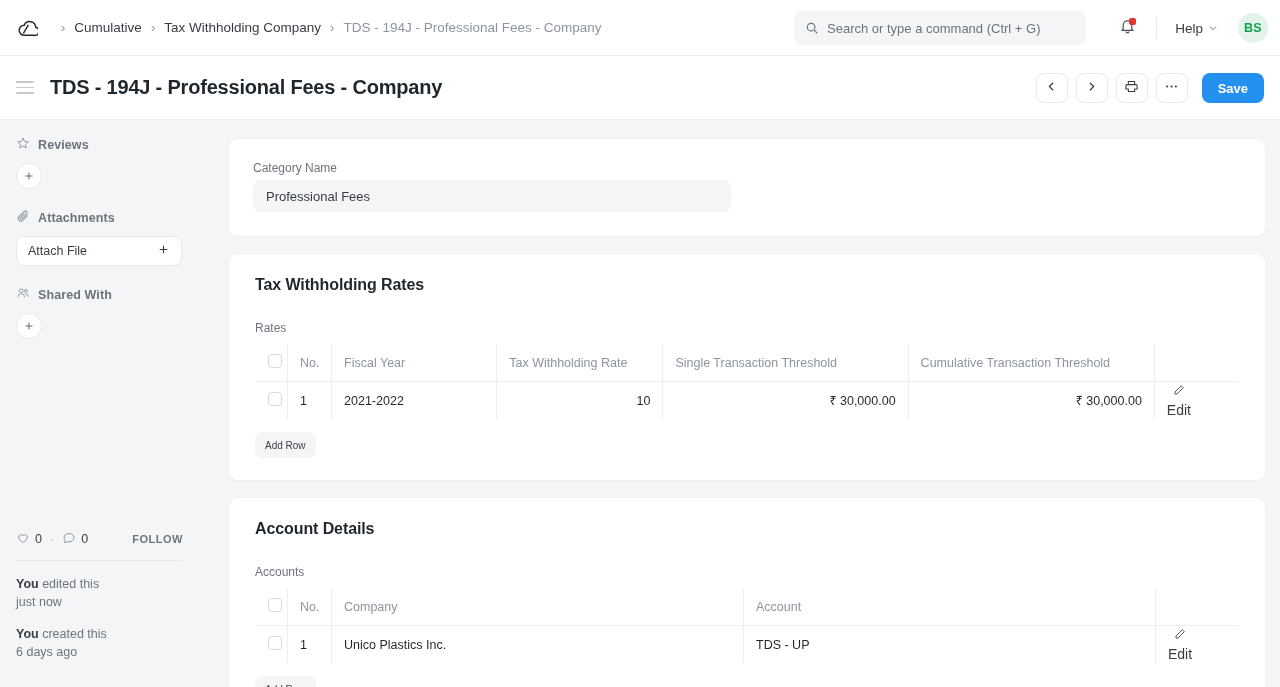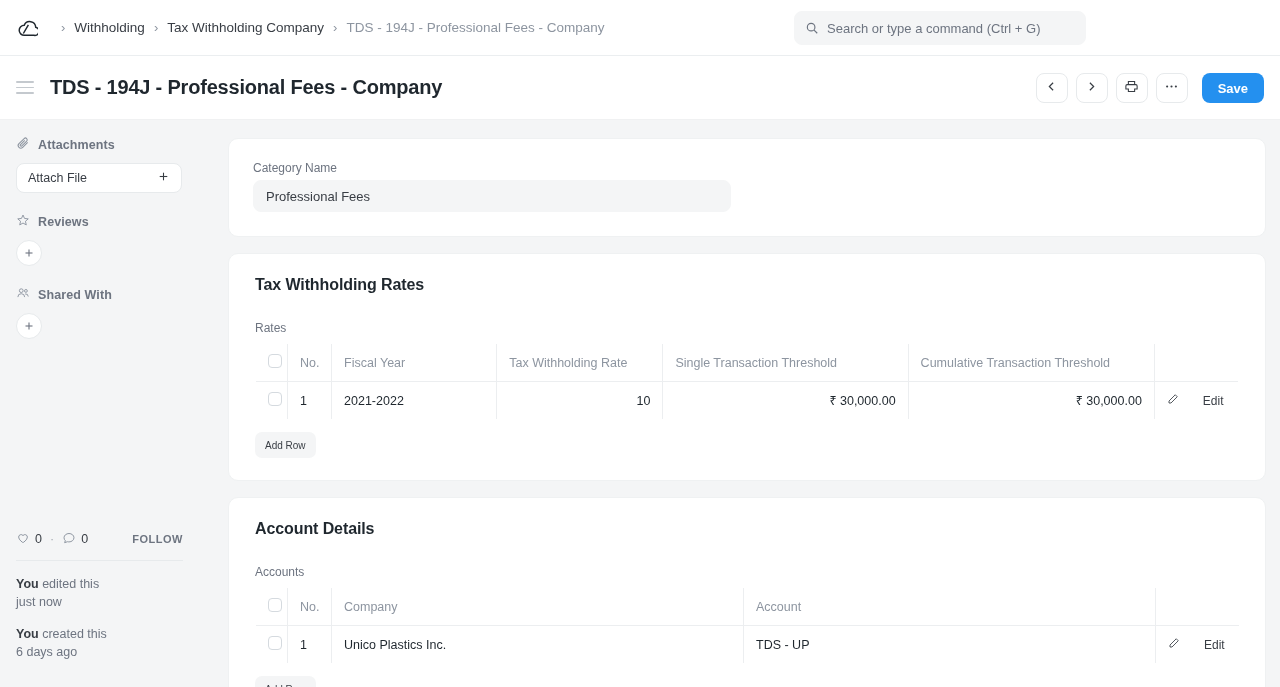--- a/index.html
+++ b/index.html
@@ -242,22 +242,22 @@
   .col-no { width: 44px; text-align: left; }
   .col-edit { width: 84px; text-align: left; }
   .num { text-align: right; }
   .bold-cell { font-weight: 700; }
   .chk {
     width: 14px; height: 14px;
     border: 1px solid #d5dadf; border-radius: 4px;
     background: #ffffff; display: inline-block; cursor: pointer;
   }
   .edit-link {
-    display: inline-flex; align-items: center; gap: 24px;
-    font-size: 12px; color: #383d44; cursor: pointer;
+    display: inline-flex; align-items: center; gap: 3px;
+    font-size: 14px; color: #383d44; cursor: pointer; flex-direction: column;
   }
   .add-row-btn {
     margin-top: 12px;
     height: 26px; padding: 0 10px;
     background: #f4f5f6; border: none; border-radius: 7px;
     font-size: 10px; color: #383d44; cursor: pointer;
     font-family: "Liberation Sans", sans-serif;
   }
   .muted-icon { color: #8d95a0; display: inline-flex; }
 </style>
@@ -267,37 +267,58 @@
 <div class="navbar">
   <div class="logo">
     <svg width="22" height="22" viewBox="0 0 24 24" fill="none" stroke="#1f272e" stroke-width="1.6">
       <path d="M9 20a5.5 5.5 0 0 1 0-11 6.5 6.5 0 0 1 12.5 2.2A4.4 4.4 0 0 1 19.5 20z"></path>
       <line x1="13.5" y1="8.5" x2="8" y2="18"></line>
     </svg>
   </div>
 
   <div class="breadcrumb">
     <span class="crumb-sep">›</span>
-    <a class="crumb" href="#">Withholding</a>
+    <a class="crumb" href="#">Cumulative</a>
     <span class="crumb-sep">›</span>
     <a class="crumb" href="#">Tax Withholding Company</a>
     <span class="crumb-sep">›</span>
     <span class="crumb current">TDS - 194J - Professional Fees - Company</span>
   </div>
 
   <div class="search-wrap">
     <span class="muted-icon">
       <svg width="14" height="14" viewBox="0 0 24 24" fill="none" stroke="#6d7480" stroke-width="2">
         <circle cx="10.5" cy="10.5" r="6.5"></circle>
           <line x1="15.5" y1="15.5" x2="21" y2="21"></line>
       </svg>
     </span>
     <input class="search-input" type="text" placeholder="Search or type a command (Ctrl + G)" style="">
   </div>
 
+  <div class="nav-right">
+    <button class="bell-btn">
+      <span>
+        <svg width="17" height="17" viewBox="0 0 24 24" fill="none" stroke="#4a5159" stroke-width="1.7">
+          <path d="M18 15V10a6 6 0 0 0-12 0v5l-1.5 2.5h15z"></path>
+          <path d="M10 19a2 2 0 0 0 4 0"></path>
+        </svg>
+      </span>
+      <span class="bell-dot"></span>
+    </button>
+    <div class="nav-divider"></div>
+    <button class="help-btn">
+      <span>Help</span>
+      <span>
+        <svg width="10" height="10" viewBox="0 0 24 24" fill="none" stroke="#6d7480" stroke-width="2.4">
+          <polyline points="5,9 12,16 19,9"></polyline>
+        </svg>
+      </span>
+    </button>
+    <div class="avatar">BS</div>
+  </div>
 </div>
 
 <div class="page-head">
   <div class="sidebar-toggle">
     <span></span>
       <span></span>
       <span></span>
   </div>
   <div class="page-title">TDS - 194J - Professional Fees - Company</div>
 
@@ -337,54 +358,54 @@
   </div>
 </div>
 
 <div class="layout">
 
   <div class="sidebar">
 
     <div class="side-group">
       <div class="side-head">
         <span>
+          <svg width="14" height="14" viewBox="0 0 24 24" fill="none" stroke="#8d95a0" stroke-width="1.6">
+            <polygon points="12,3.5 14.6,9.3 21,10 16.2,14.2 17.6,20.4 12,17.2 6.4,20.4 7.8,14.2 3,10 9.4,9.3"></polygon>
+          </svg>
+        </span>
+        <span>Reviews</span>
+      </div>
+      <div class="round-add">
+        <span>
+          <svg width="12" height="12" viewBox="0 0 24 24" fill="none" stroke="#6d7480" stroke-width="2.2">
+            <line x1="12" y1="5" x2="12" y2="19"></line>
+              <line x1="5" y1="12" x2="19" y2="12"></line>
+          </svg>
+        </span>
+      </div>
+    </div>
+
+    <div class="side-group">
+      <div class="side-head">
+        <span>
           <svg width="14" height="14" viewBox="0 0 24 24" fill="none" stroke="#8d95a0" stroke-width="1.8">
             <path d="M20 11l-8.5 8.5a4.5 4.5 0 0 1-6.4-6.4L14 4.3a3 3 0 0 1 4.3 4.3L9.6 17.3a1.6 1.6 0 0 1-2.2-2.2L15 7.5"></path>
           </svg>
         </span>
         <span>Attachments</span>
       </div>
       <button class="attach-btn">
         <span>Attach File</span>
         <span>
           <svg width="13" height="13" viewBox="0 0 24 24" fill="none" stroke="#383d44" stroke-width="2">
             <line x1="12" y1="5" x2="12" y2="19"></line>
               <line x1="5" y1="12" x2="19" y2="12"></line>
           </svg>
         </span>
       </button>
-    </div>
-
-    <div class="side-group">
-      <div class="side-head">
-        <span>
-          <svg width="14" height="14" viewBox="0 0 24 24" fill="none" stroke="#8d95a0" stroke-width="1.6">
-            <polygon points="12,3.5 14.6,9.3 21,10 16.2,14.2 17.6,20.4 12,17.2 6.4,20.4 7.8,14.2 3,10 9.4,9.3"></polygon>
-          </svg>
-        </span>
-        <span>Reviews</span>
-      </div>
-      <div class="round-add">
-        <span>
-          <svg width="12" height="12" viewBox="0 0 24 24" fill="none" stroke="#6d7480" stroke-width="2.2">
-            <line x1="12" y1="5" x2="12" y2="19"></line>
-              <line x1="5" y1="12" x2="19" y2="12"></line>
-          </svg>
-        </span>
-      </div>
     </div>
 
     <div class="side-group">
       <div class="side-head">
         <span>
           <svg width="14" height="14" viewBox="0 0 24 24" fill="none" stroke="#8d95a0" stroke-width="1.6">
             <circle cx="9" cy="8" r="3.2"></circle>
               <path d="M3.2 19a5.8 5.8 0 0 1 11.6 0"></path>
             <circle cx="17" cy="8.4" r="2.4"></circle>
               <path d="M15.6 13.6A4.8 4.8 0 0 1 21 18"></path>

